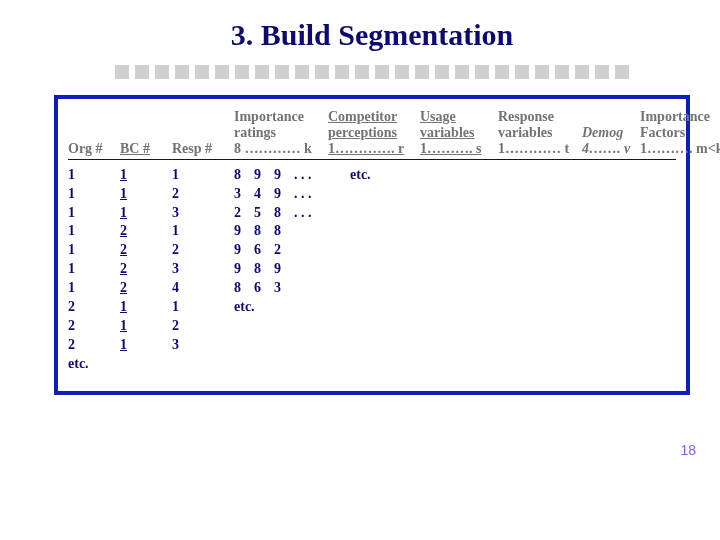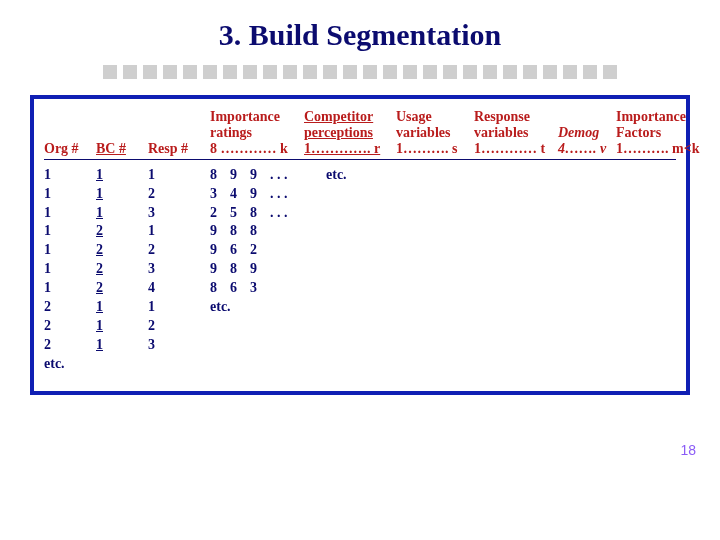--- a/index.html
+++ b/index.html
@@ -10,20 +10,21 @@
     background: #ffffff;
     font-family: "Times New Roman", Times, serif;
     position: relative;
     overflow: hidden;
   }
   .slide {
     width: 720px;
     height: 476px;
     position: relative;
     box-sizing: border-box;
+    padding-left: 24px;
   }
   .title {
     text-align: center;
     font-weight: bold;
     color: #0b0b6f;
     font-size: 30px;
     line-height: 1.15;
     padding-top: 18px;
     padding-bottom: 6px;
   }
@@ -41,40 +42,40 @@
   }
   .frame {
     margin: 0 30px;
     border: 4px solid #0f1fb4;
     position: relative;
     padding: 10px 10px 24px;
     box-sizing: border-box;
     height: 300px;
   }
   .hdr-row {
-    color: #b91c1c;
+    color: #737373;
     font-weight: bold;
     font-size: 14px;
     line-height: 1.15;
     display: flex;
     white-space: nowrap;
   }
   .hdr-cell {
     flex: 0 0 auto;
   }
   .left-cols {
     width: 166px;
     display: flex;
   }
   .org { width: 52px; }
   .bc  { width: 52px; text-decoration: underline; }
   .resp{ width: 62px; }
   .imp { width: 94px; }
   .comp{ width: 92px; text-decoration: underline; }
-  .usage{ width: 78px; }
+  .usage{ width: 78px; text-decoration: underline; }
   .respv{ width: 84px; }
   .demog{ width: 58px; font-style: italic; }
   .impf{ width: 90px; }
   .hdr-rule {
     border-bottom: 1px solid #0b0b6f;
     margin: 2px 0 6px;
   }
   .body {
     color: #0b0b6f;
     font-weight: bold;

